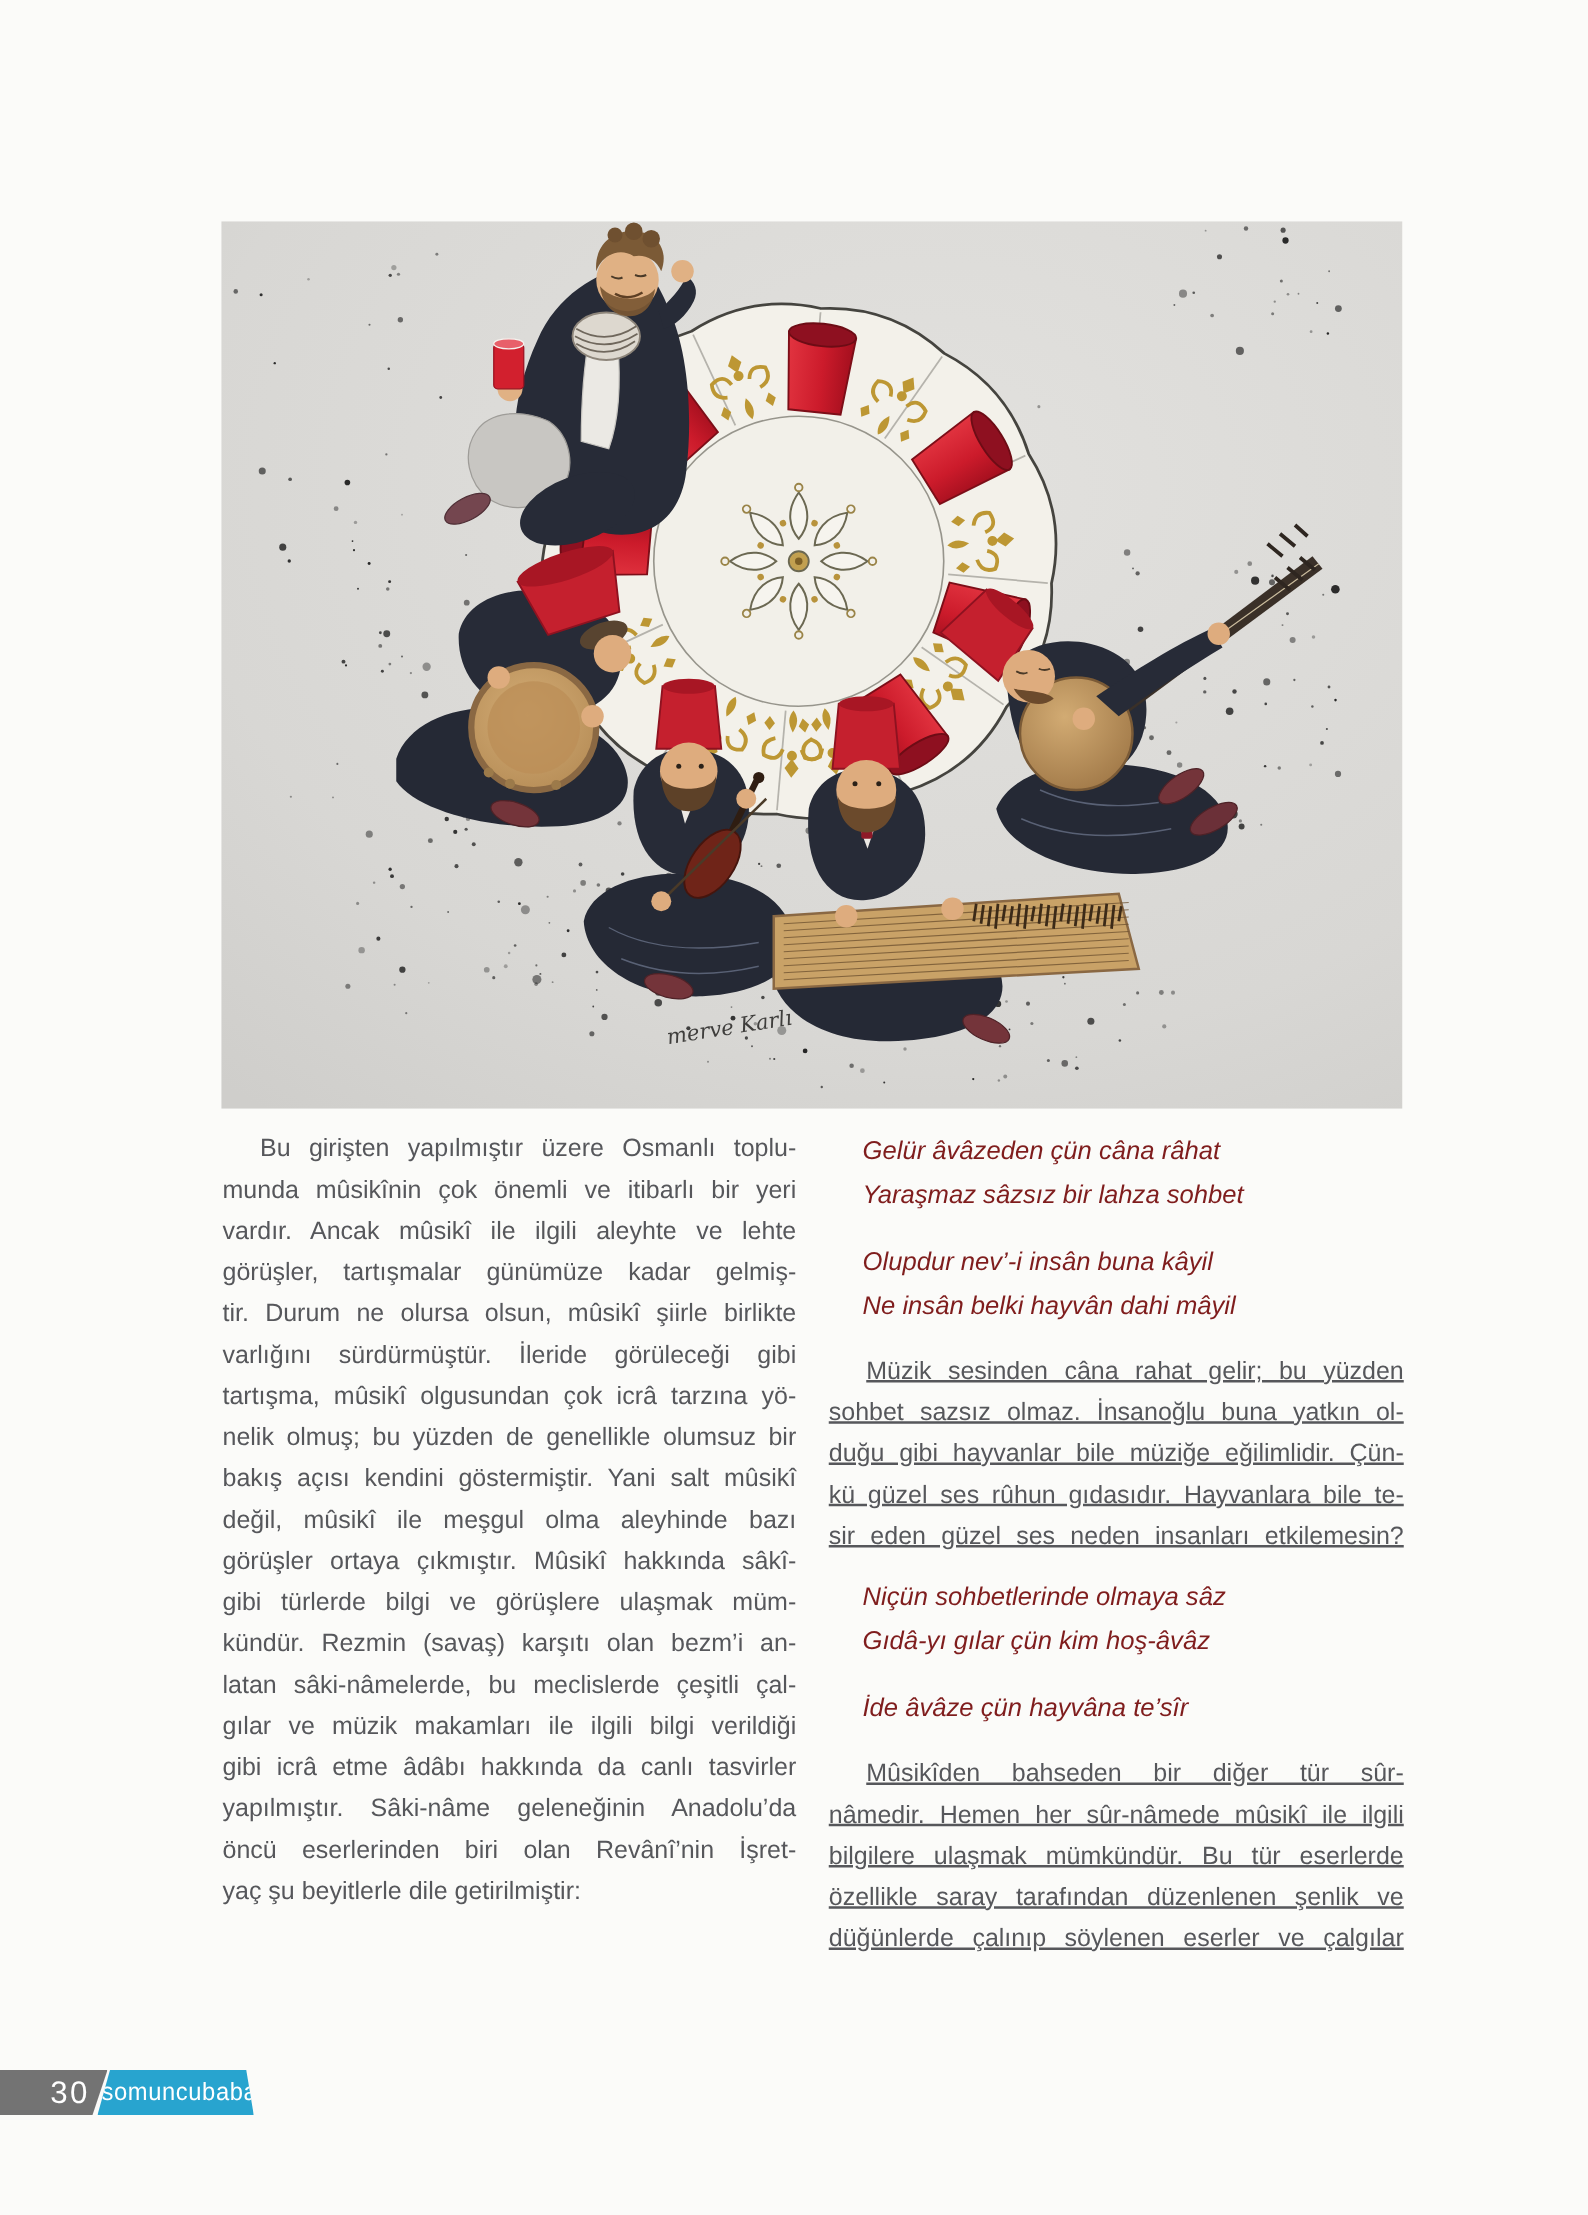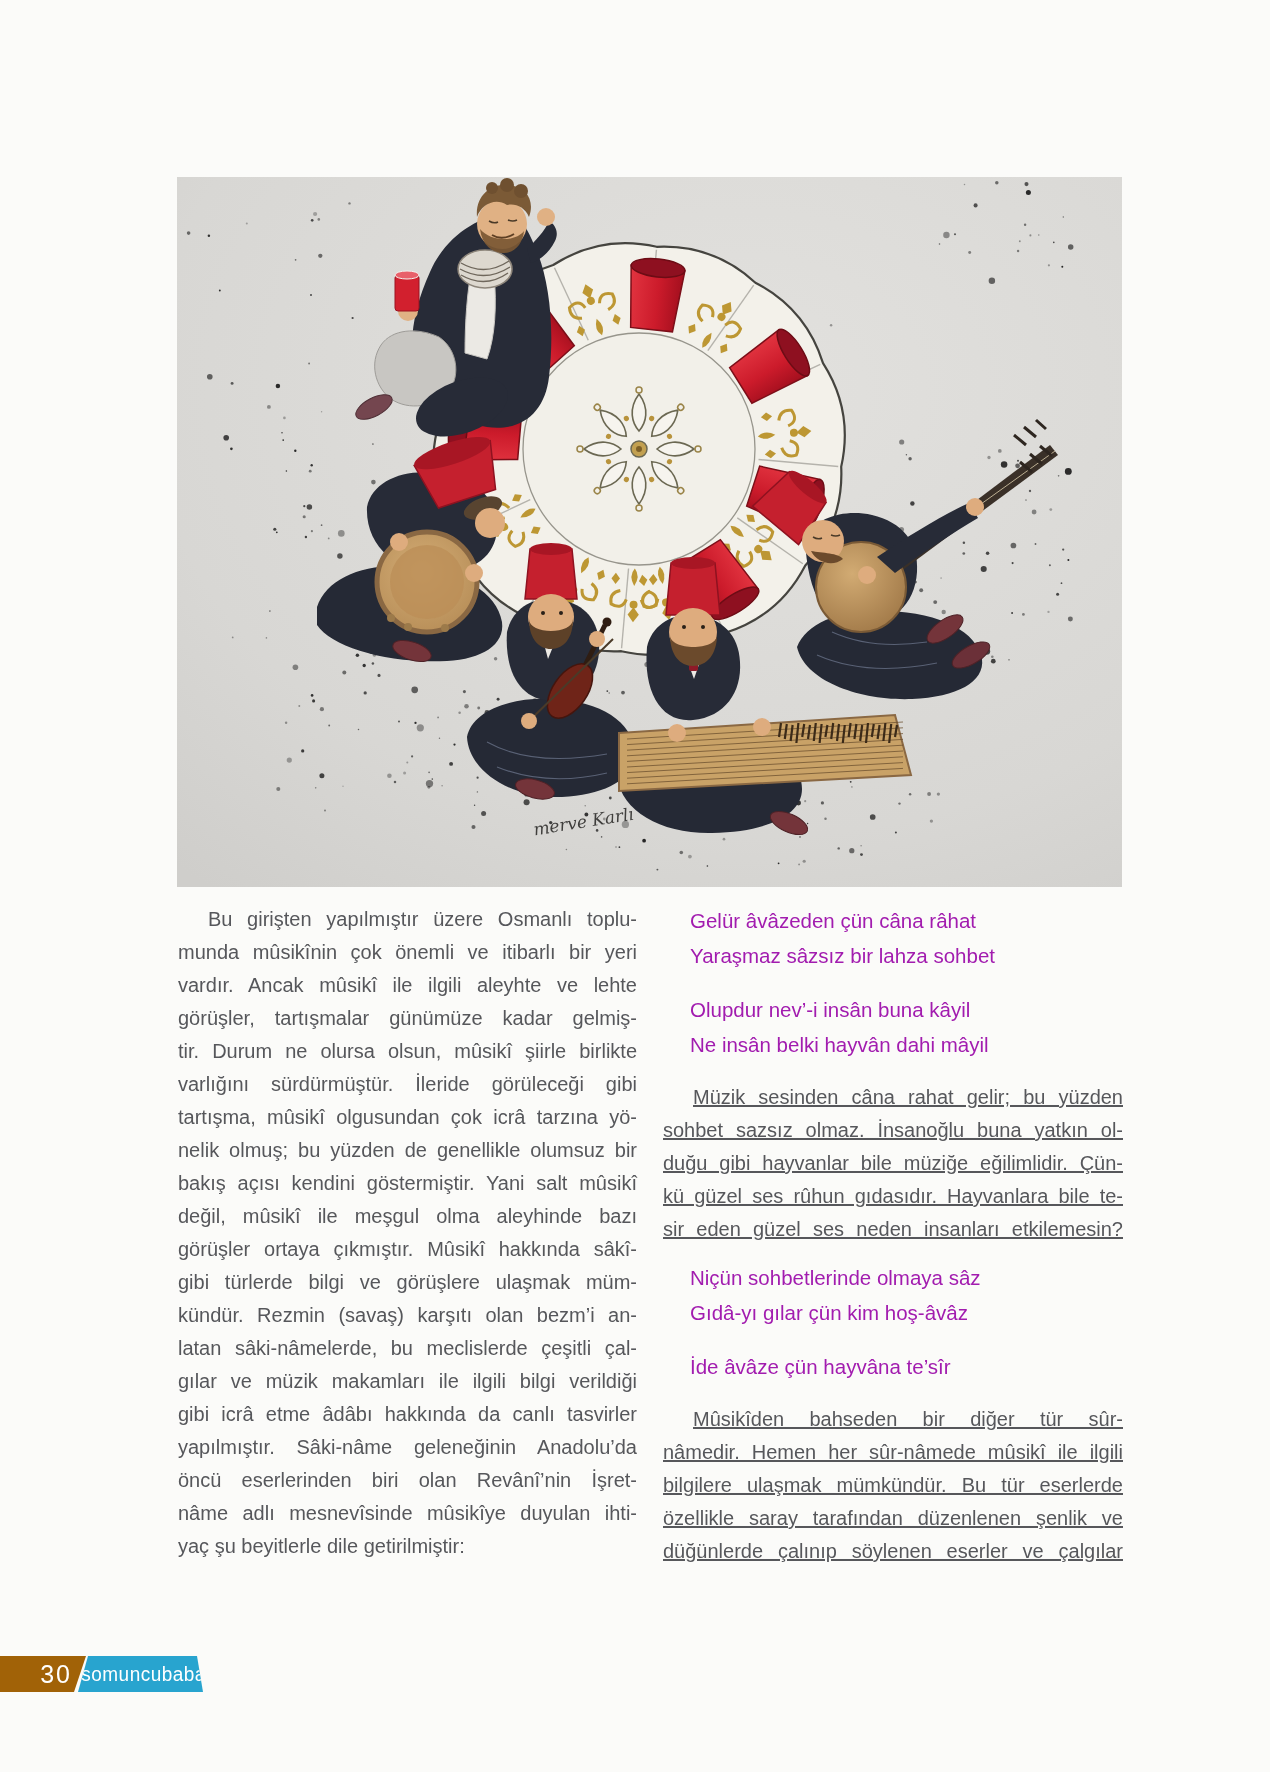--- a/index.html
+++ b/index.html
@@ -5,23 +5,23 @@
   html,body{margin:0;padding:0;background:#e8e8e8;}
   .page{position:relative;width:1270px;height:1772px;background:#fbfbf9;overflow:hidden;
         font-family:"Liberation Sans",sans-serif;margin:0 auto;}
   .painting{position:absolute;left:177px;top:177px;width:945px;height:710px;margin:0;}
   .painting svg{display:block;width:945px;height:710px;}
   .col{position:absolute;top:903px;color:#56575b;font-size:20px;line-height:33px;}
   .col-left{left:178px;width:459px;}
   .col-right{left:663px;width:460px;}
   .jline{text-align:justify;text-align-last:justify;}
   .indent{text-indent:30px;}
-  .couplet{font-size:20.5px;line-height:35px;margin:0 0 19px 27px;color:#a21caf;}
+  .couplet{font-style:italic;font-size:20.5px;line-height:35px;margin:0 0 19px 27px;color:#7f1d1d;}
   .para{margin:0 0 14px 0;text-decoration:underline;}
-  .footer-gray{position:absolute;left:0;top:1656px;width:86px;height:36px;background:#a16207;
+  .footer-gray{position:absolute;left:0;top:1656px;width:86px;height:36px;background:#737373;
       clip-path:polygon(0 0,100% 0,calc(100% - 12px) 100%,0 100%);
       display:flex;align-items:center;justify-content:flex-end;padding-right:14px;box-sizing:border-box;}
   .page-num{color:#fff;font-size:25px;letter-spacing:2px;}
   .footer-blue{position:absolute;left:76px;top:1656px;width:130px;height:36px;background:#28a4cf;
       clip-path:polygon(12px 0,121px 0,127px 100%,2px 100%);
       display:flex;align-items:center;justify-content:center;box-sizing:border-box;padding-left:6px;}
   .logo-text{color:#fff;font-size:20px;display:inline-block;transform:scaleX(.95);
       transform-origin:center;letter-spacing:.5px;}
 </style>
 </head>
@@ -621,21 +621,20 @@
       <div class="jline">bakış açısı kendini göstermiştir. Yani salt mûsikî</div>
       <div class="jline">değil, mûsikî ile meşgul olma aleyhinde bazı</div>
       <div class="jline">görüşler ortaya çıkmıştır. Mûsikî hakkında sâkî-</div>
       <div class="jline">gibi türlerde bilgi ve görüşlere ulaşmak müm-</div>
       <div class="jline">kündür. Rezmin (savaş) karşıtı olan bezm’i an-</div>
       <div class="jline">latan sâki-nâmelerde, bu meclislerde çeşitli çal-</div>
       <div class="jline">gılar ve müzik makamları ile ilgili bilgi verildiği</div>
       <div class="jline">gibi icrâ etme âdâbı hakkında da canlı tasvirler</div>
       <div class="jline">yapılmıştır. Sâki-nâme geleneğinin Anadolu’da</div>
       <div class="jline">öncü eserlerinden biri olan Revânî’nin İşret-</div>
-      <div class="jline">nâme adlı mesnevîsinde mûsikîye duyulan ihti-</div>
       <div class="">yaç şu beyitlerle dile getirilmiştir:</div>
     </div>
   <div class="col col-right" id="right-col">
       <div class="couplet">
         <div class="">Gelür âvâzeden çün câna râhat</div>
         <div class="">Yaraşmaz sâzsız bir lahza sohbet</div>
       </div>
       <div class="couplet">
         <div class="">Olupdur nev’-i insân buna kâyil</div>
         <div class="">Ne insân belki hayvân dahi mâyil</div>

